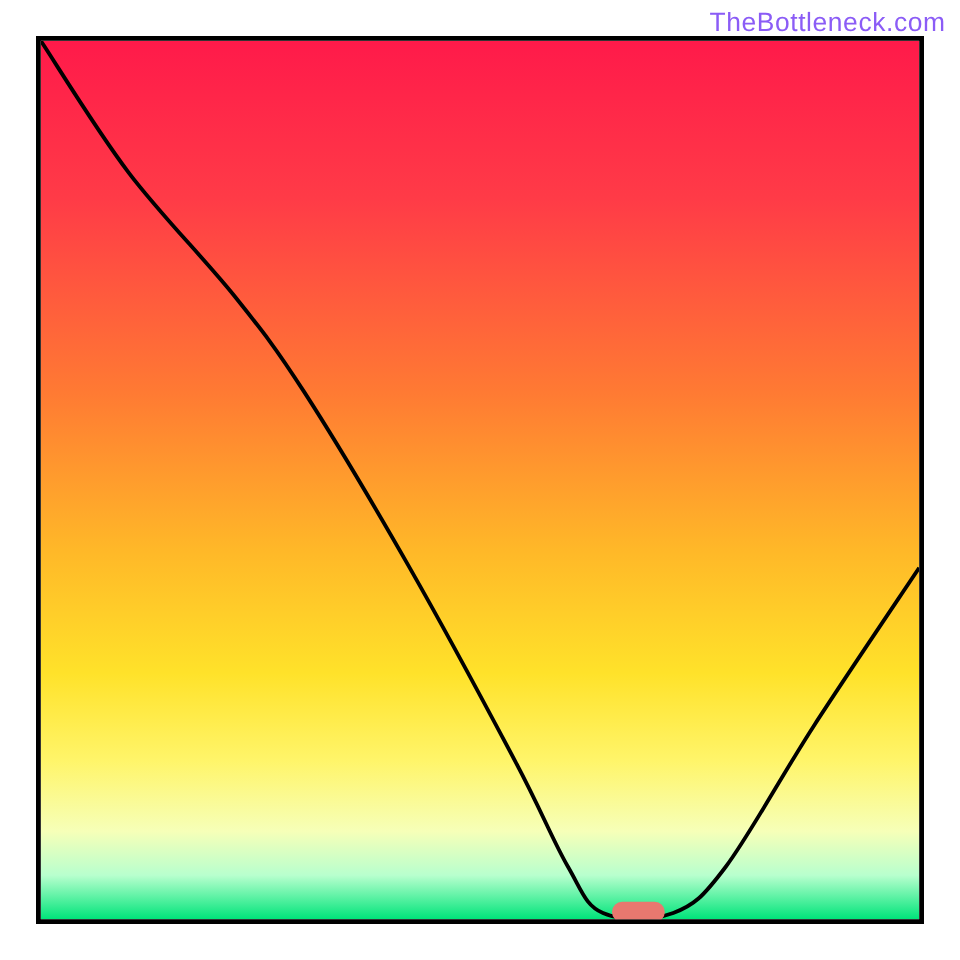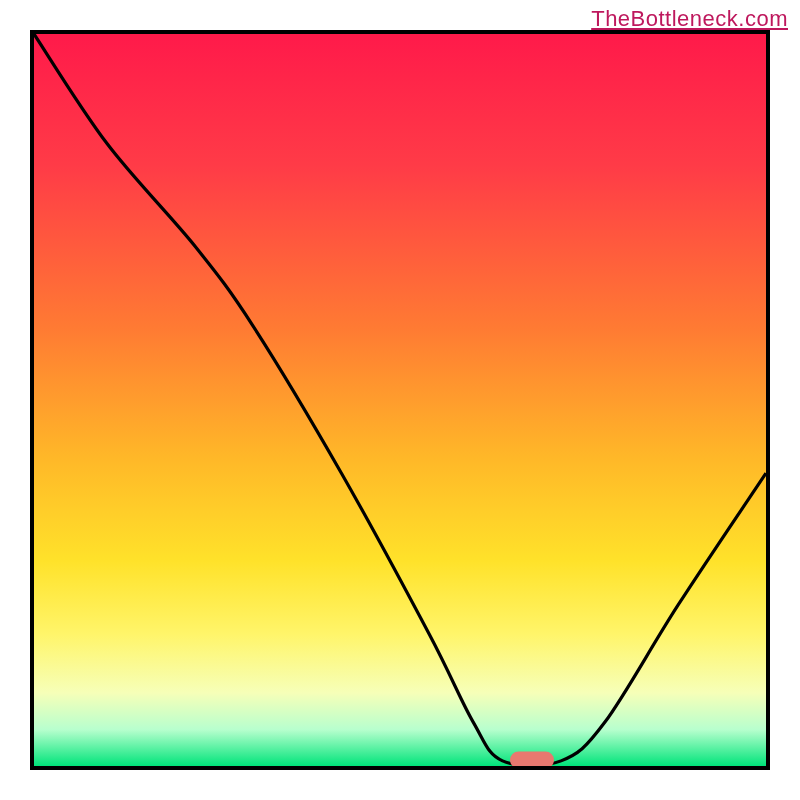--- a/index.html
+++ b/index.html
@@ -11,25 +11,24 @@
   .container {
     width: 800px;
     height: 800px;
     position: relative;
   }
   .watermark {
     position: absolute;
     top: 6px;
     right: 12px;
     font-size: 22px;
-    color: #be185d;
+    color: #8b5cf6;
     font-weight: 500;
     letter-spacing: 0.5px;
     z-index: 10;
-    text-decoration: underline;
   }
   .plot-frame {
     position: absolute;
     top: 30px;
     left: 30px;
     width: 740px;
     height: 740px;
     border: 4px solid #000;
     box-sizing: border-box;
     overflow: hidden;

